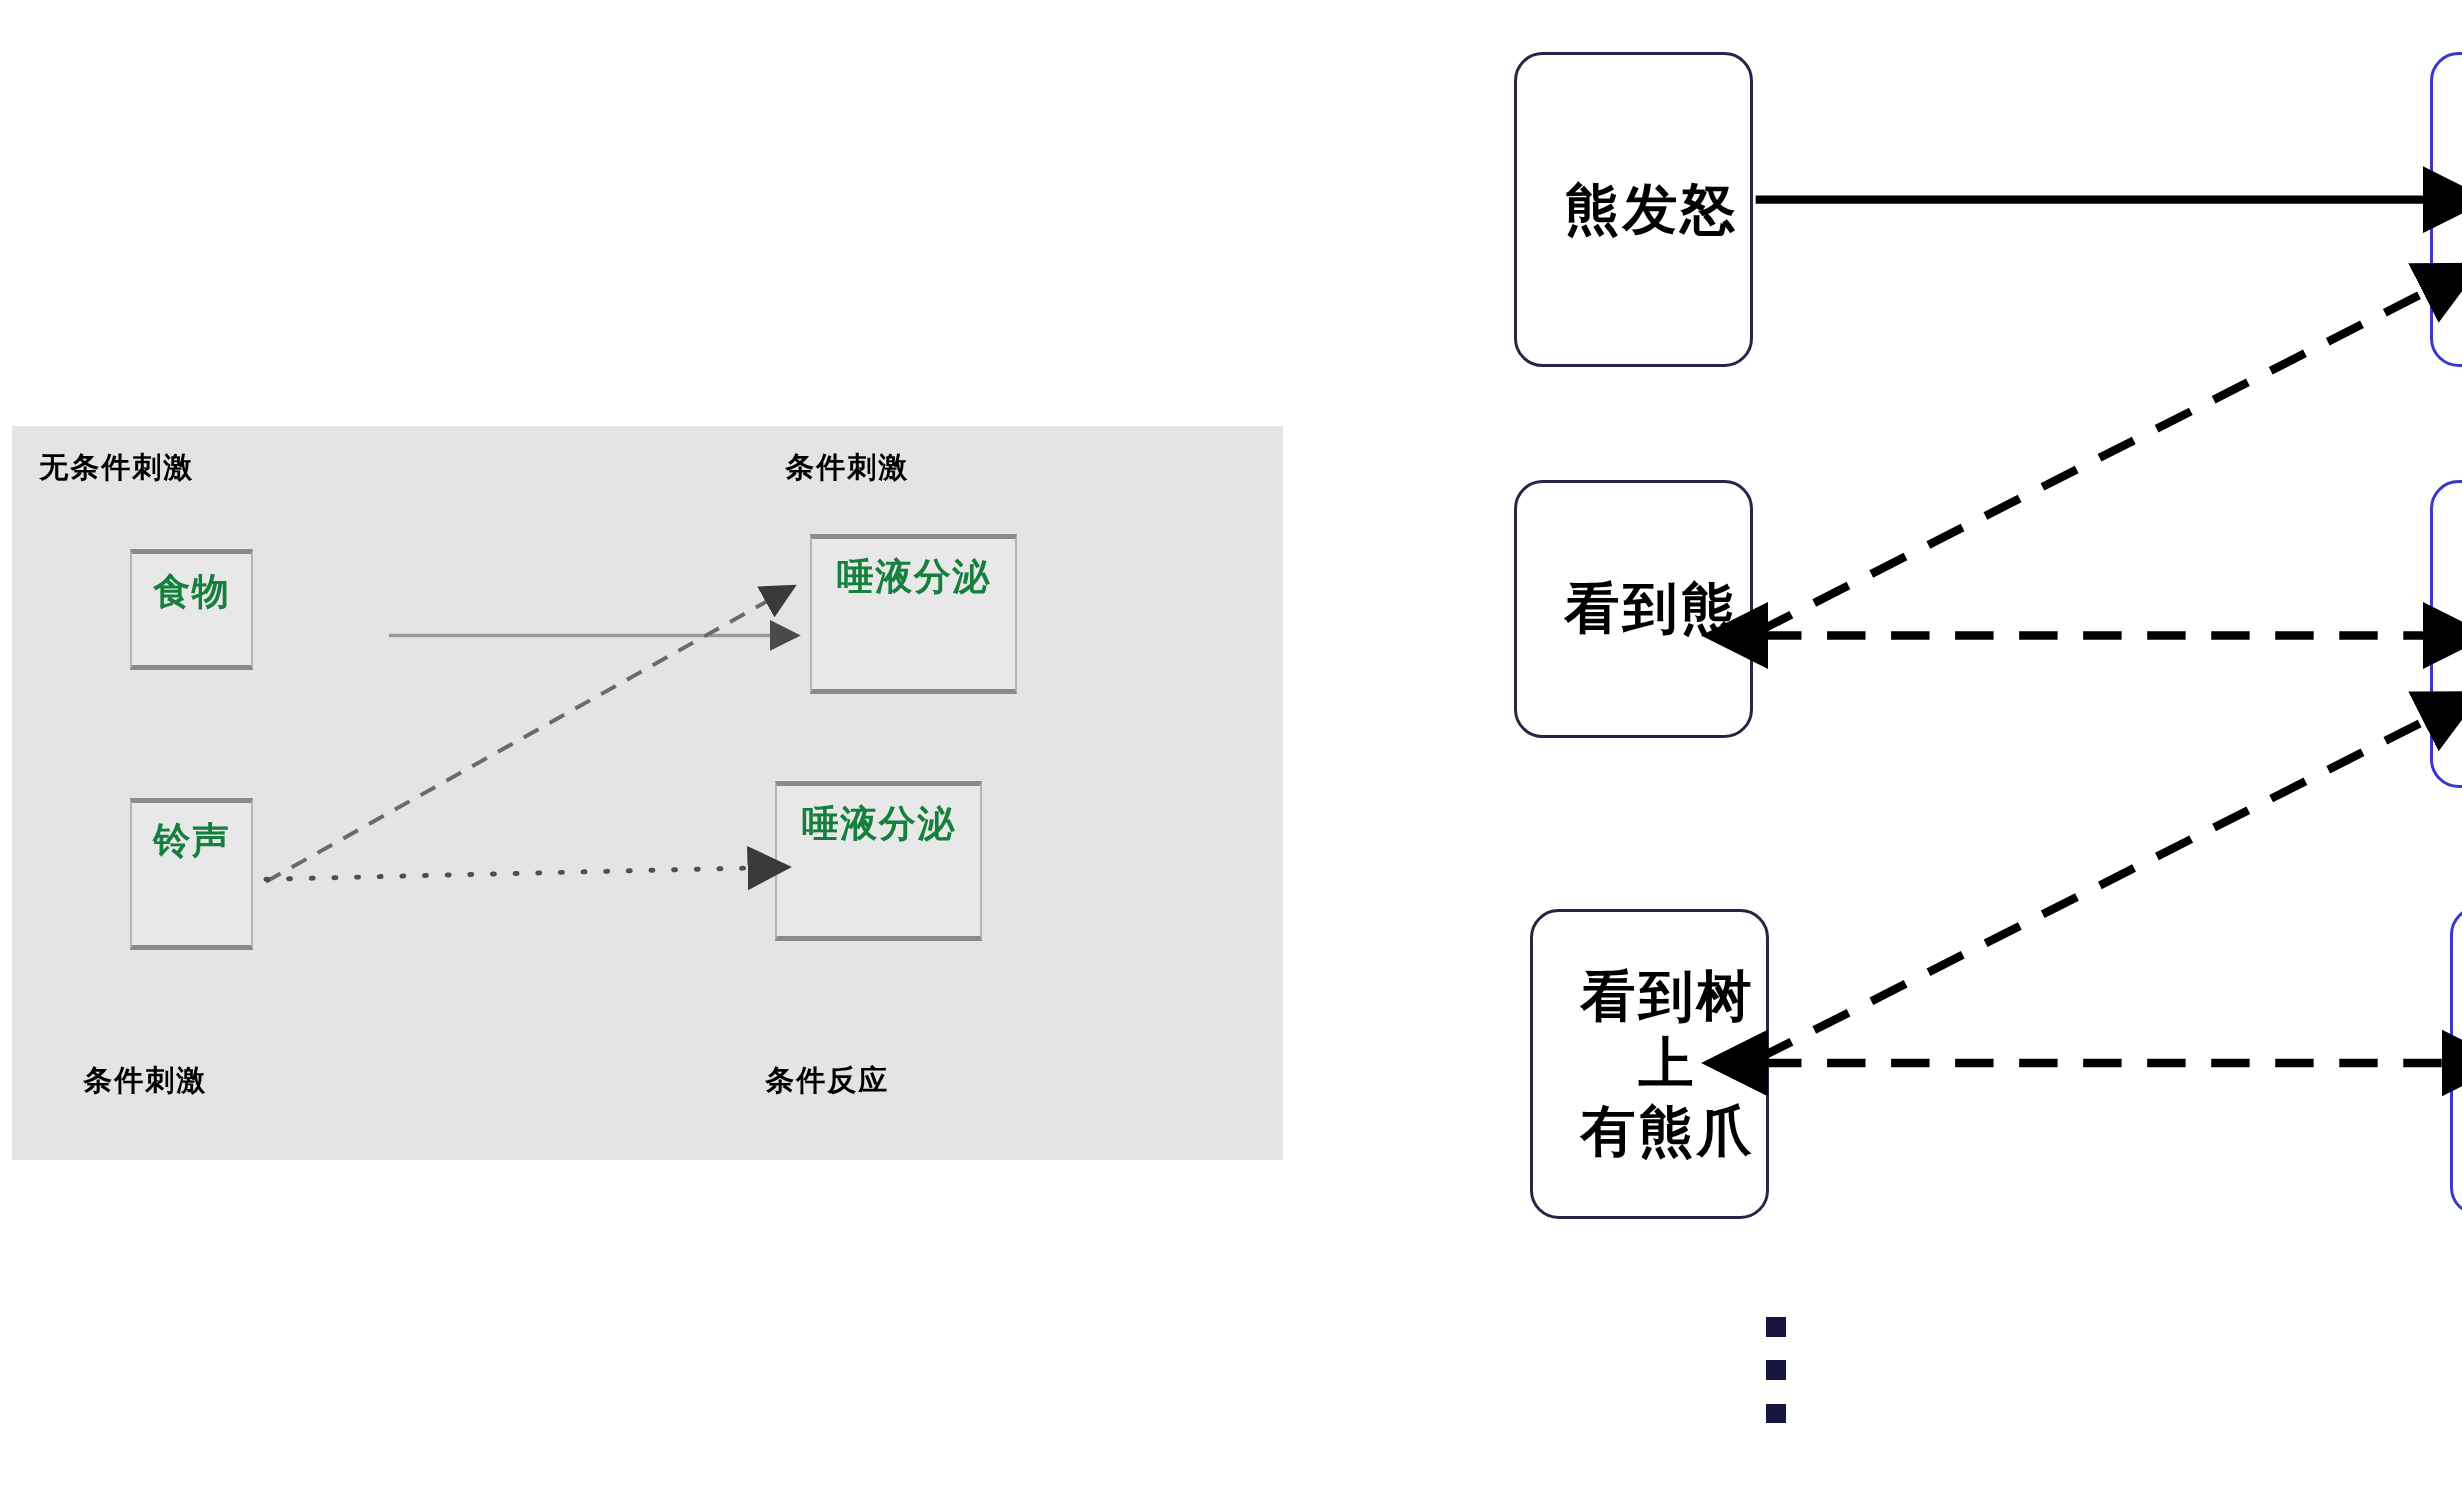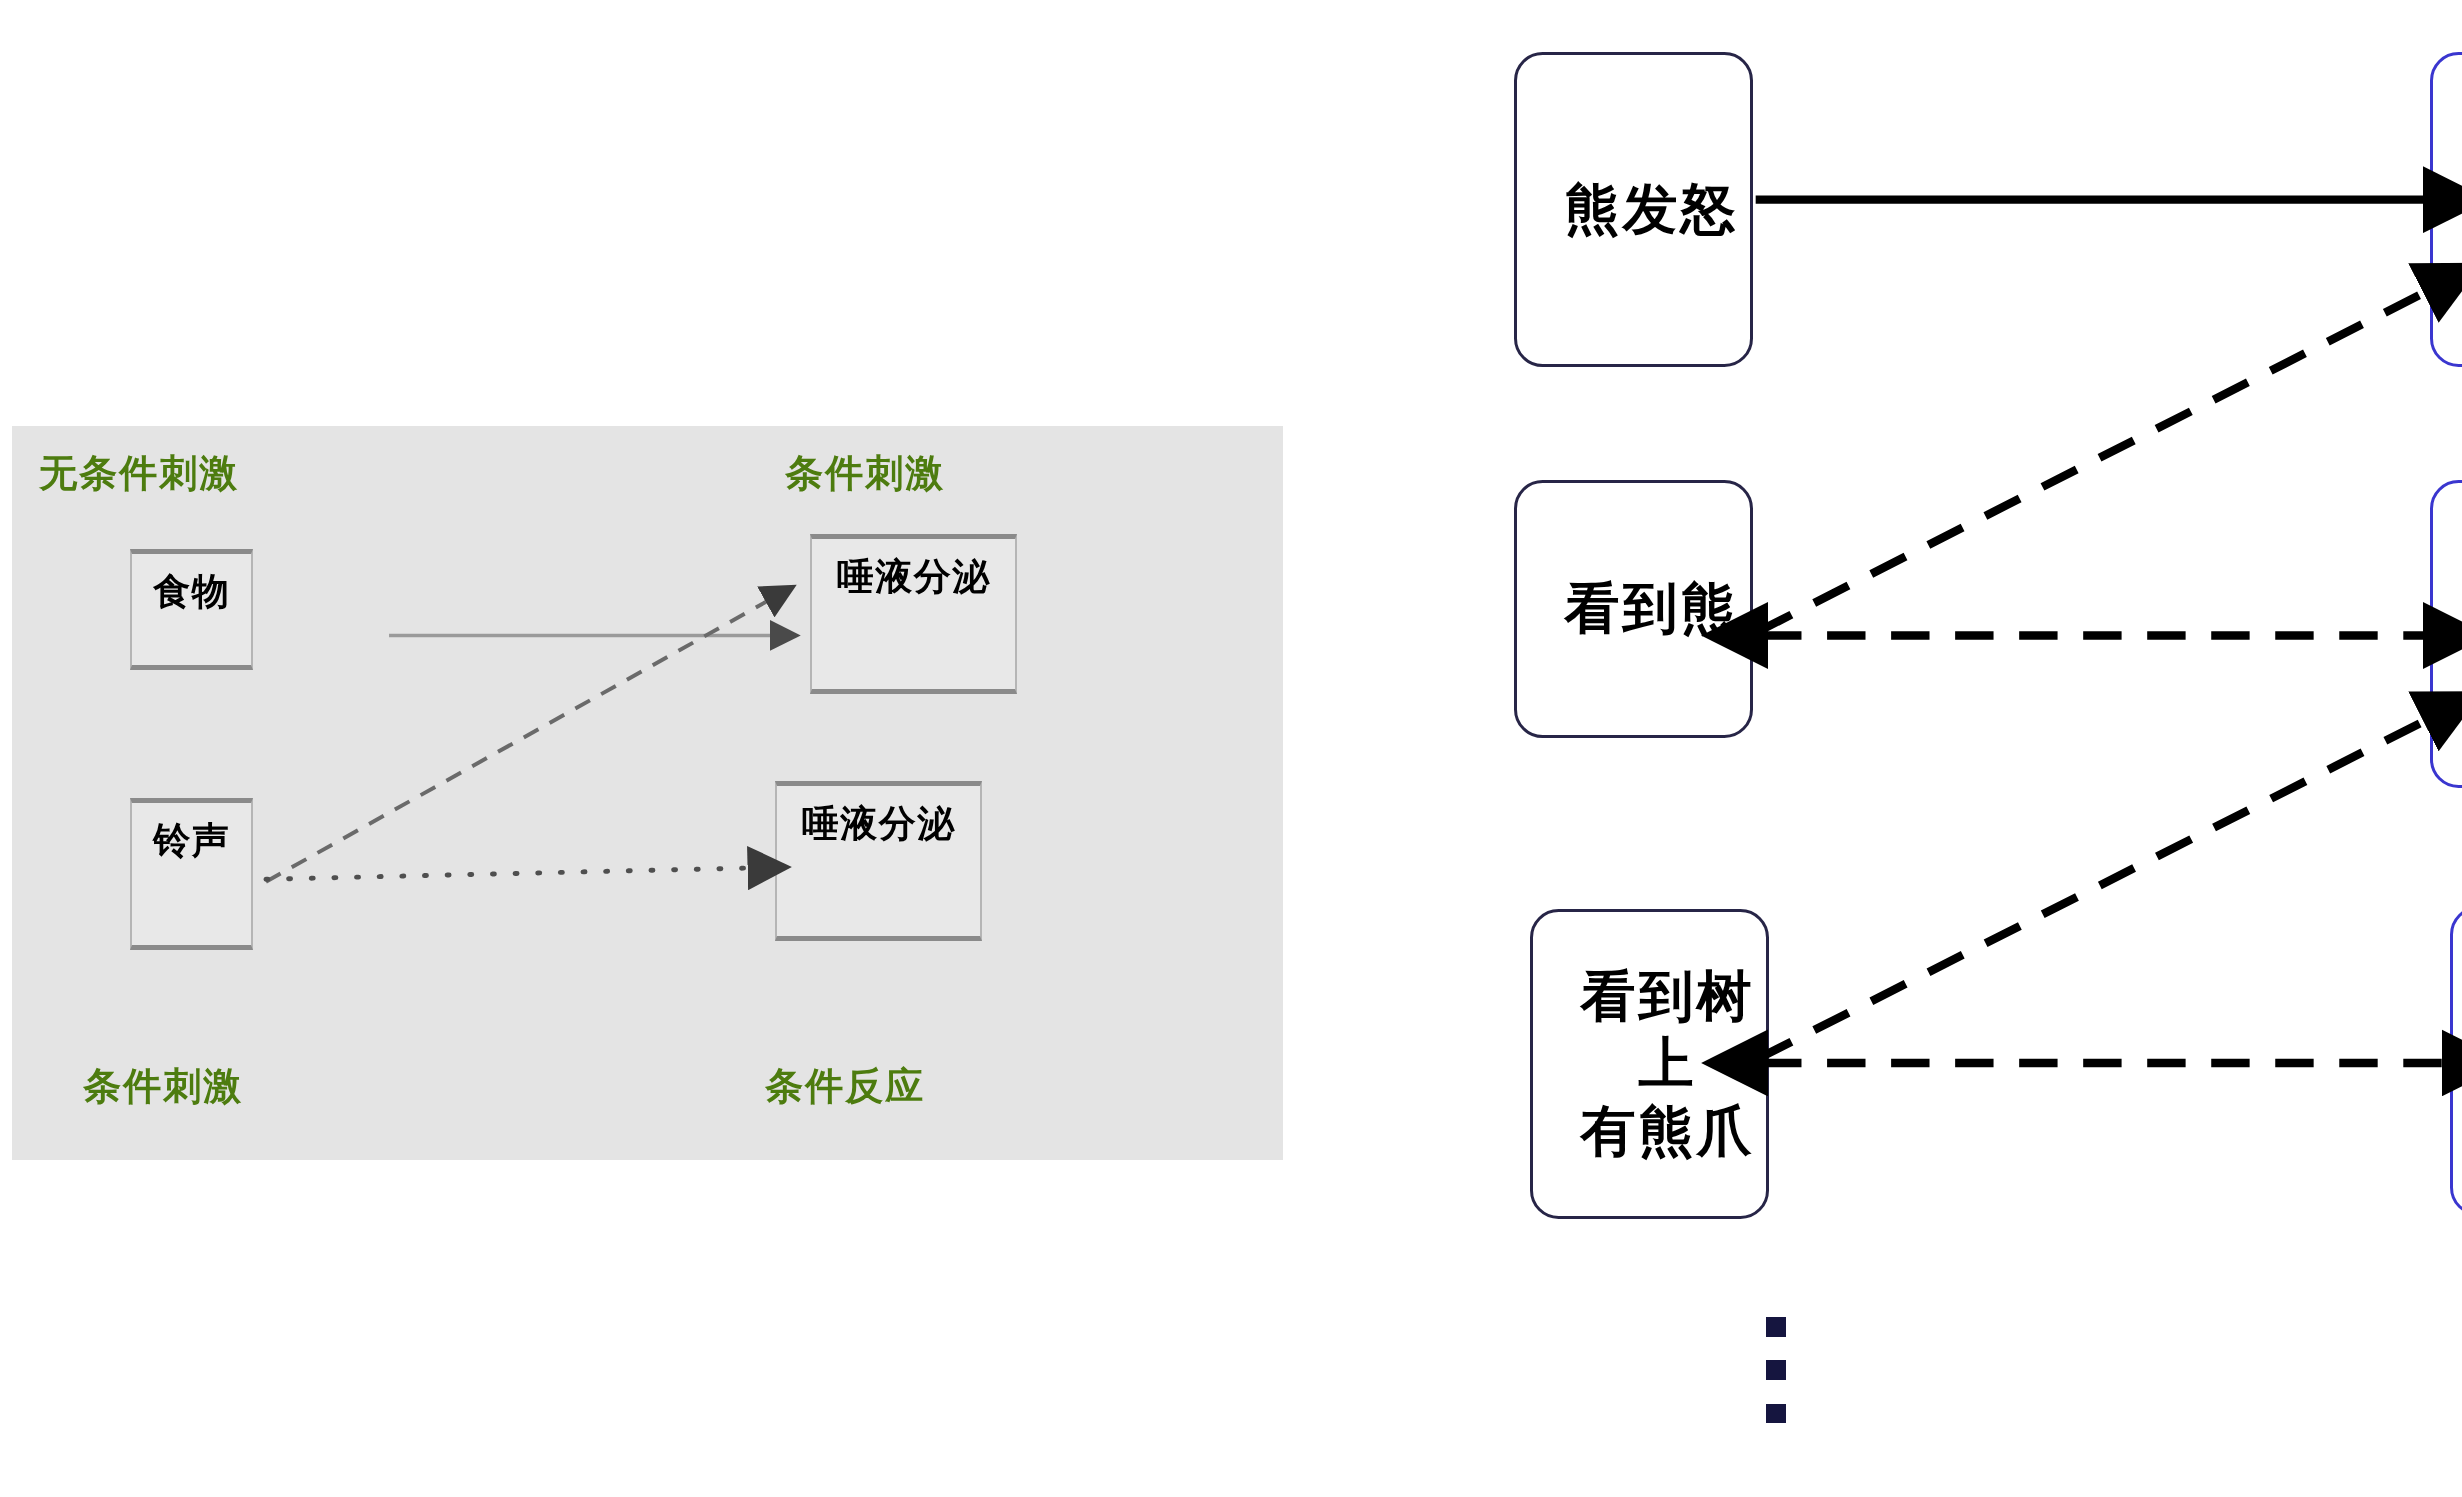--- a/index.html
+++ b/index.html
@@ -2,27 +2,27 @@
 <html style="font-size:7.9px"><head>
 <meta charset="utf-8">
 <style>
   html,body{margin:0;padding:0;background:#ffffff;}
   body{width:3306px;height:1498px;position:relative;overflow:hidden;
        font-family:"Liberation Sans","DejaVu Sans",sans-serif;}
 
   
   #cc-panel{position:absolute;left:12.3px;top:426px;width:1271px;height:734px;
             background:#e4e4e4;}
-  .cc-label{position:absolute;color:#4d7c0f;font-size:38px;font-weight:700;
+  .cc-label{position:absolute;color:#000000;font-size:29px;font-weight:700;
             letter-spacing:2px;white-space:nowrap;}
   .cc-box{position:absolute;background:#e8e8e8;border:2px solid #b5b5b5;
           border-top:5.9px solid #8a8a8a;border-bottom:5.9px solid #8a8a8a;
           box-sizing:border-box;}
   .cc-box > span{position:absolute;left:0;right:0;top:12.8px;text-align:center;
-          color:#000000;font-size:37px;font-weight:700;letter-spacing:1.5px;
+          color:#15803d;font-size:37px;font-weight:700;letter-spacing:1.5px;
           white-space:nowrap;}
 
   
   .rbox{position:absolute;background:#ffffff;box-sizing:border-box;
         border-radius:28.6px;display:flex;align-items:center;justify-content:center;}
   .rbox.dark{border:3.4px solid #272547;padding-left:36px;}
   .rbox.blue{border:3.4px solid #3a36cf;}
   .rbox .cn{color:#000;font-size:55px;font-weight:700;letter-spacing:3px;
             line-height:1.22;text-align:center;white-space:pre-line;}
 

